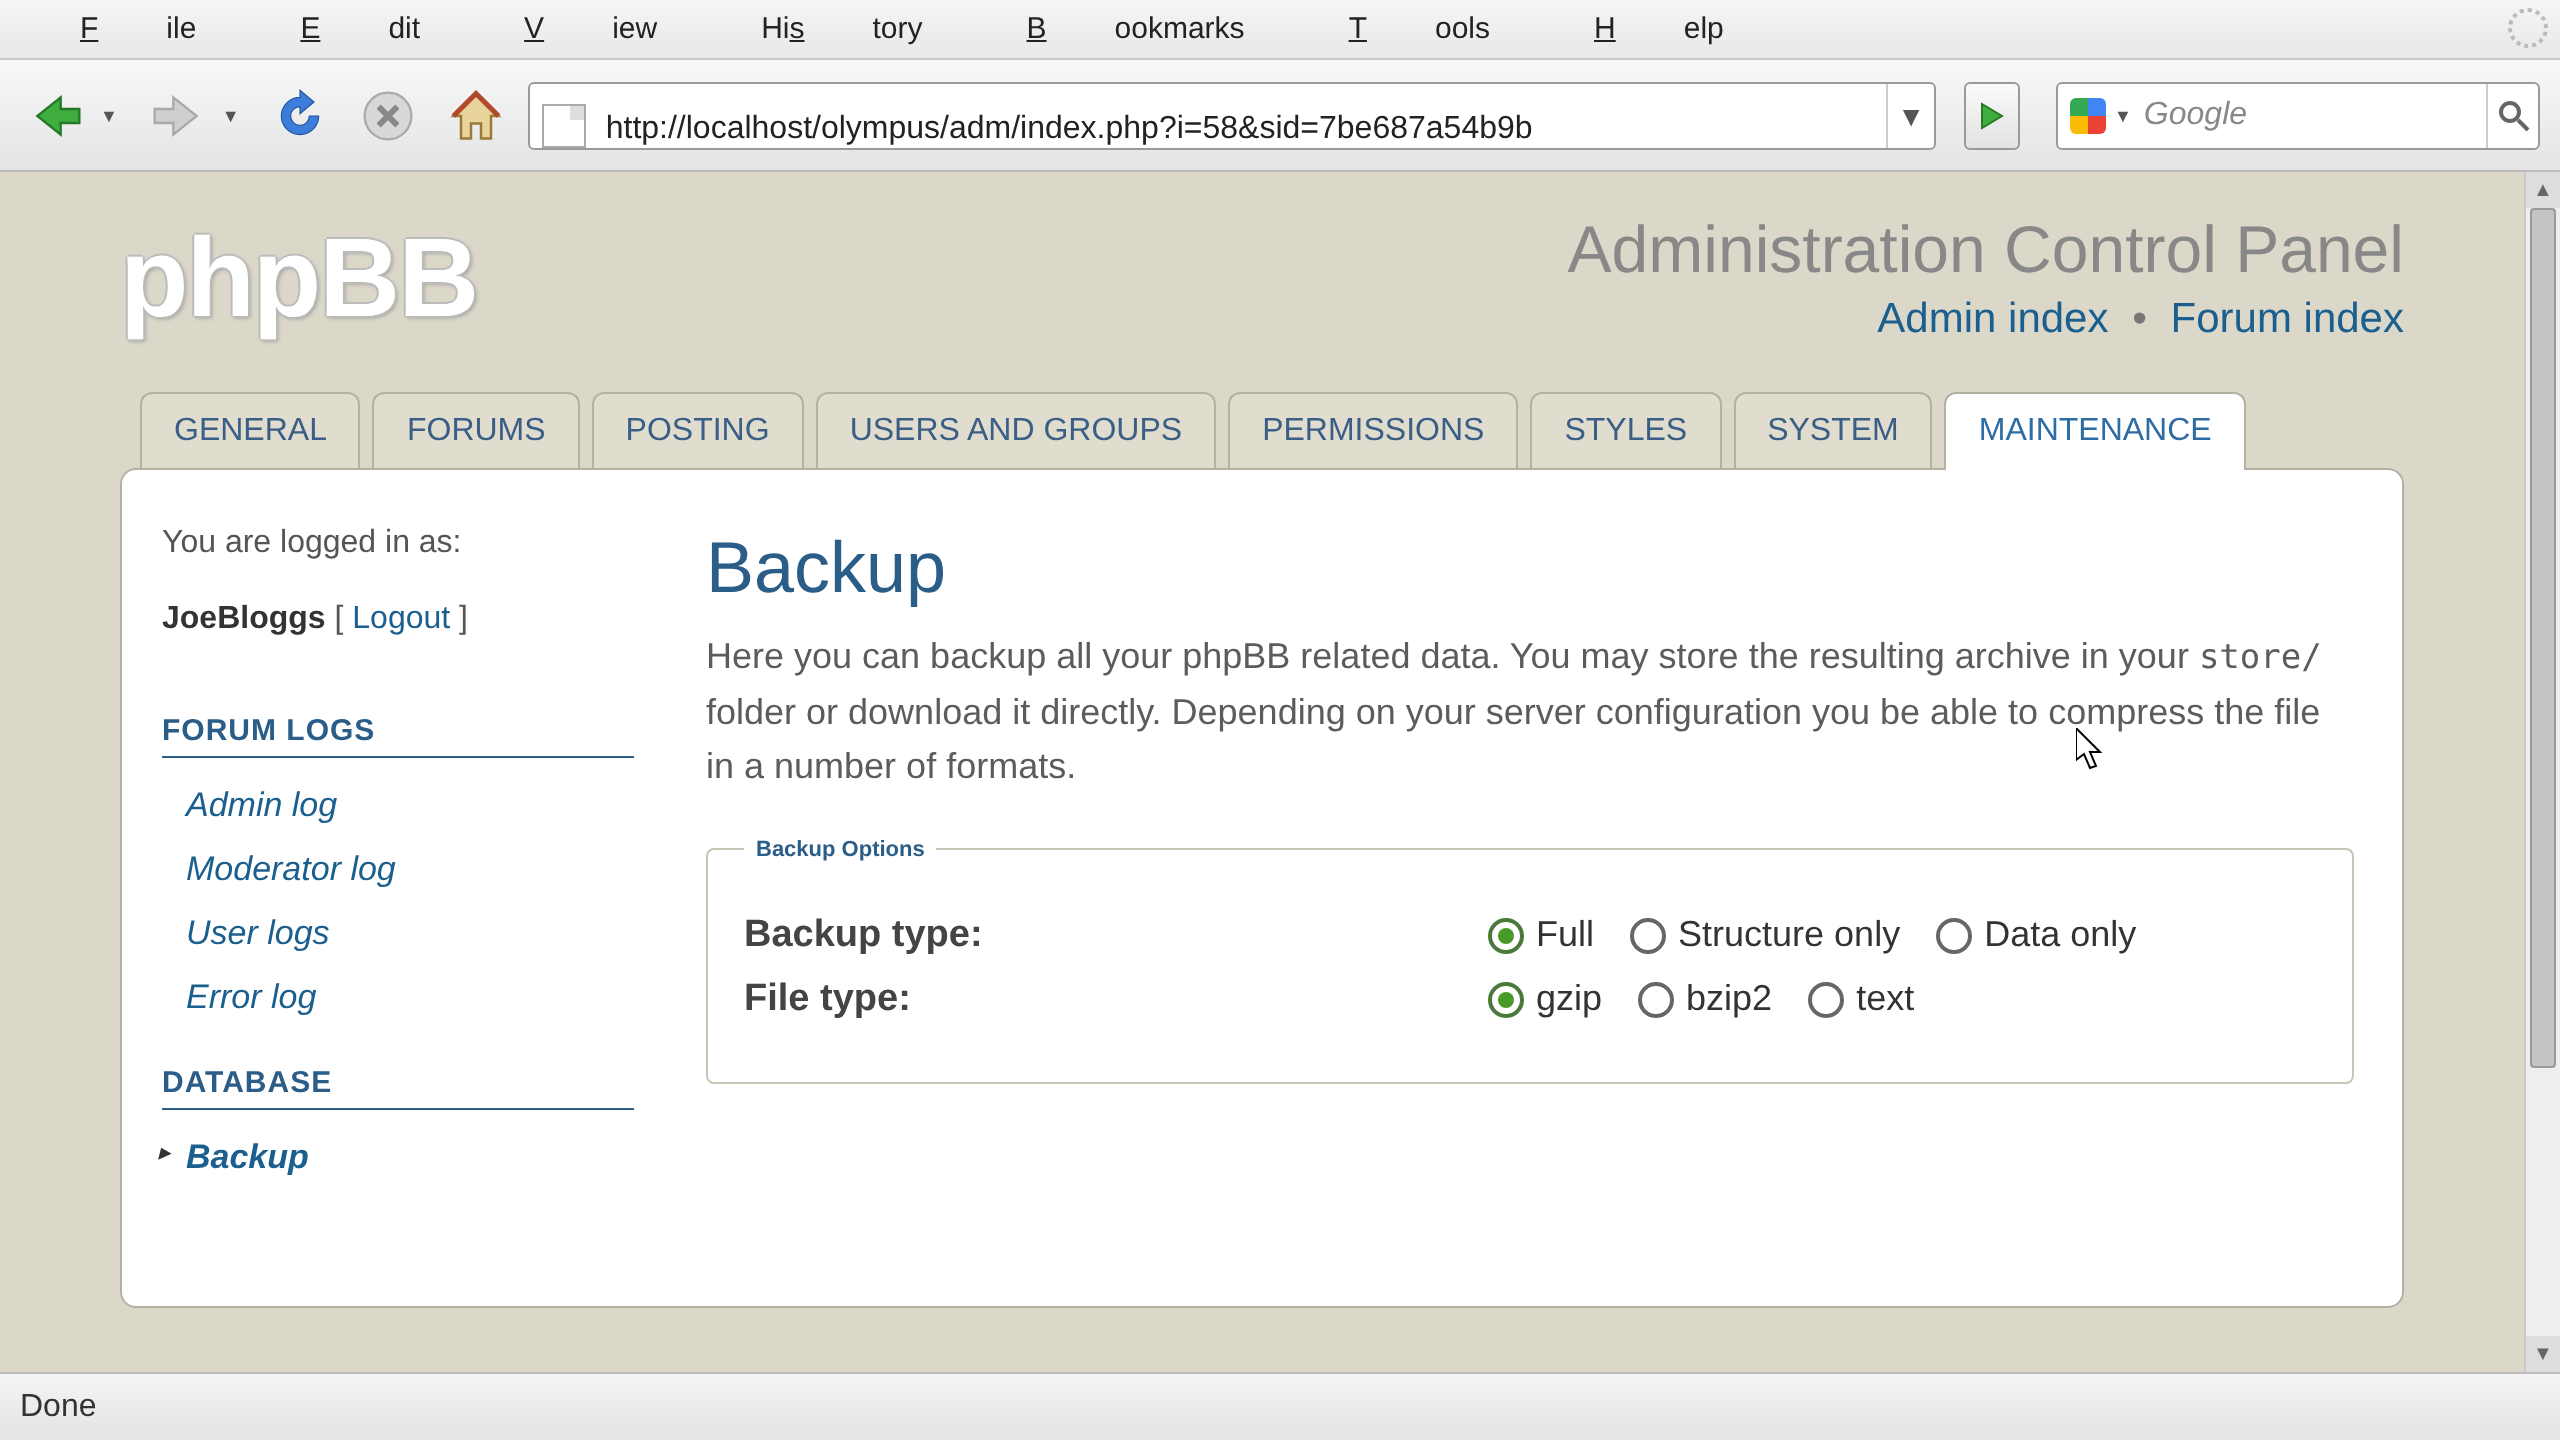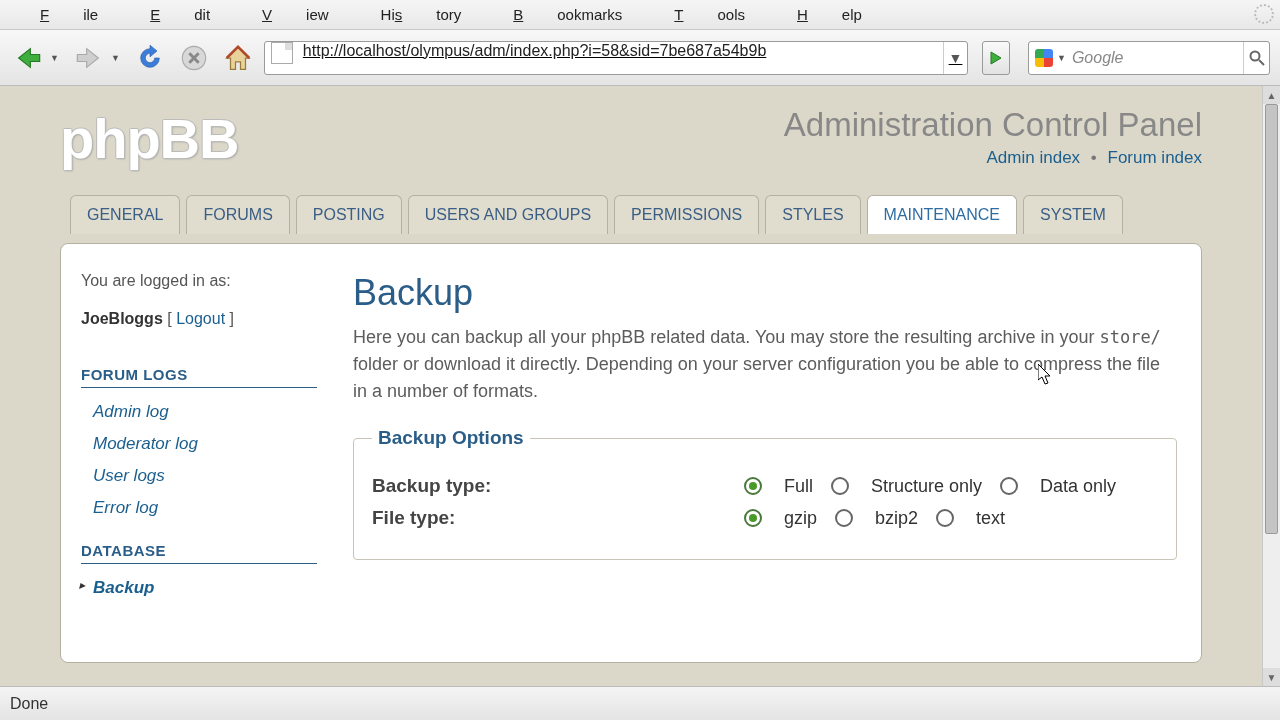--- a/index.html
+++ b/index.html
@@ -12,21 +12,21 @@
 
 .throbber { position: absolute; right: 6px; top: 4px; width: 20px; height: 20px; border: 2px dotted #bbb; border-radius: 50%; }
 
 .toolbar { height: 56px; background: linear-gradient(#f8f8f8,#e4e4e4); border-bottom: 1px solid #bcbcbc; display: flex; align-items: center; padding: 0 10px; gap: 8px; }
 .navbtn { width: 36px; height: 36px; border-radius: 6px; display: flex; align-items: center; justify-content: center; }
 .arrow-left svg, .arrow-right svg { width: 28px; height: 28px; }
 .dropdown-tiny { font-size: 9px; color: #555; margin-left: -4px; margin-right: 4px; }
 .reload svg, .stop svg { width: 28px; height: 28px; }
 .home svg { width: 30px; height: 30px; }
 
-.urlwrap { flex: 1; display: flex; align-items: flex-start; height: 34px; border: 1px solid #9a9a9a; background: #fff; border-radius: 3px; text-decoration: underline; }
+.urlwrap { flex: 1; display: flex; align-items: flex-end; height: 34px; border: 1px solid #9a9a9a; background: #fff; border-radius: 3px; }
 .pageicon { width: 22px; height: 22px; margin: 0 6px; border: 1px solid #aaa; background: #fff; position: relative; }
 .pageicon::after { content: ""; position: absolute; right: 0; top: 0; width: 7px; height: 7px; background: #ddd; }
 .url { flex: 1; font-size: 16px; color: #222; padding: 0 4px; white-space: nowrap; overflow: hidden; }
 .url-drop { width: 24px; height: 100%; display: flex; align-items: center; justify-content: center; border-left: 1px solid #ccc; color: #555; }
 .go { width: 28px; height: 34px; display: flex; align-items: center; justify-content: center; margin-left: 6px; border: 1px solid #9a9a9a; border-radius: 3px; background: linear-gradient(#fafafa,#e2e2e2); }
 .go svg { width: 16px; height: 16px; }
 
 .searchbox { width: 242px; height: 34px; border: 1px solid #9a9a9a; background: #fff; border-radius: 3px; display: flex; align-items: center; margin-left: 10px; }
 .gicon { width: 18px; height: 18px; margin: 0 4px 0 6px; background: conic-gradient(#4285f4 0 25%, #ea4335 0 50%, #fbbc05 0 75%, #34a853 0); border-radius: 3px; }
 .searchdrop { font-size: 9px; color: #555; margin-right: 4px; }
@@ -41,26 +41,26 @@
 .scrollbar .down { position: absolute; bottom: 0; width: 100%; }
 .scrollbar .thumb { position: absolute; top: 18px; left: 2px; right: 2px; height: 430px; background: #c4c4c4; border: 1px solid #9a9a9a; border-radius: 2px; }
 
 .page { position: absolute; left: 0; right: 18px; top: 0; bottom: 0; }
 
 
 .acp-head { display: flex; justify-content: space-between; align-items: flex-start; padding: 20px 60px 0 60px; }
 .logo { font-family: Arial; font-size: 56px; font-weight: bold; letter-spacing: -1px; color: #fff; text-shadow: 0 1px 0 #bbb, 0 -1px 0 #bbb, 1px 0 0 #bbb, -1px 0 0 #bbb, 1px 1px 2px #999; }
 .acp-title { text-align: right; }
 .acp-title h1 { font-size: 33px; font-weight: normal; color: #888; margin-bottom: 4px; }
-.acp-links { font-size: 17px; color: #1b5f8f; }
+.acp-links { font-size: 21px; color: #1b5f8f; }
 .acp-links a { color: #1b5f8f; text-decoration: none; }
 .acp-links .sep { color: #777; margin: 0 6px; }
 
 
-.tabstrip { display: flex; gap: 6px; padding: 24px 0 10px 70px; position: relative; }
+.tabstrip { display: flex; gap: 6px; padding: 24px 0 0 70px; position: relative; }
 .tab { padding: 10px 16px; background: #e0ddcf; border: 1px solid #b4b1a2; border-bottom: none; border-radius: 6px 6px 0 0; color: #3a5e85; font-size: 16px; font-weight: normal; cursor: pointer; }
 .tab.active { background: #fff; color: #2e6da4; position: relative; z-index: 2; }
 
 
 .panel { margin: 0 60px; background: #fff; border: 1px solid #b4b1a2; border-radius: 8px; min-height: 420px; display: flex; position: relative; top: -1px; padding: 28px 24px 0 20px; }
 
 
 .side { width: 236px; flex-shrink: 0; font-size: 16px; }
 .logged { color: #555; margin-bottom: 20px; }
 .userline { margin-bottom: 38px; color: #555; }
@@ -74,25 +74,25 @@
 .sidelinks li.current::before { content: "▸"; position: absolute; left: -2px; top: 6px; font-size: 12px; color: #333; }
 .sidelinks li.current a { font-weight: bold; }
 
 
 .maincol { flex: 1; padding-left: 36px; }
 .maincol h2 { color: #2a5d88; font-size: 36px; font-weight: normal; margin-bottom: 10px; }
 .desc { color: #5c5c5c; font-size: 18px; line-height: 1.5; margin-bottom: 22px; }
 .desc code { font-family: monospace; font-size: 17px; }
 
 fieldset { border: 1px solid #c8c5b6; border-radius: 4px; padding: 16px 18px 20px 18px; }
-legend { color: #2a5d88; font-weight: bold; font-size: 19px; padding: 0 6px; }
+legend { color: #2a5d88; font-weight: bold; font-size: 11px; padding: 0 6px; }
 .optrow { display: flex; margin: 10px 0; }
 .optlabel { width: 372px; font-weight: bold; font-size: 19px; color: #444; }
 .optvals { flex: 1; display: flex; flex-wrap: wrap; gap: 8px 18px; align-items: center; font-size: 18px; color: #333; }
-.radio { display: inline-flex; align-items: center; gap: 22px; }
+.radio { display: inline-flex; align-items: center; gap: 6px; }
 .rdot { width: 18px; height: 18px; border: 2px solid #4a7a3a; border-radius: 50%; display: inline-flex; align-items: center; justify-content: center; flex-shrink: 0; }
 .rdot.sel::after { content: ""; width: 8px; height: 8px; background: #4a9a2a; border-radius: 50%; }
 .rdot.unsel { border-color: #666; }
 
 
 .statusbar { position: absolute; left: 0; right: 0; bottom: 0; height: 34px; background: linear-gradient(#f4f4f4,#e4e4e4); border-top: 1px solid #bcbcbc; display: flex; align-items: center; padding: 0 10px; font-size: 16px; color: #333; }
 
 
 .cursor { position: absolute; left: 1038px; top: 364px; width: 16px; height: 22px; pointer-events: none; z-index: 999; }
 </style>
@@ -180,22 +180,22 @@
       </div>
     </div>
 
     <div class="tabstrip">
       <div class="tab">GENERAL</div>
       <div class="tab">FORUMS</div>
       <div class="tab">POSTING</div>
       <div class="tab">USERS AND GROUPS</div>
       <div class="tab">PERMISSIONS</div>
       <div class="tab">STYLES</div>
+      <div class="tab">SYSTEM</div>
       <div class="tab active">MAINTENANCE</div>
-      <div class="tab">SYSTEM</div>
     </div>
 
     <div class="panel">
 
       <div class="side">
         <div class="logged">You are logged in as:</div>
         <div class="userline">
           <b>JoeBloggs</b>
           <span> [ </span><a>Logout</a><span> ]</span>
         </div>

